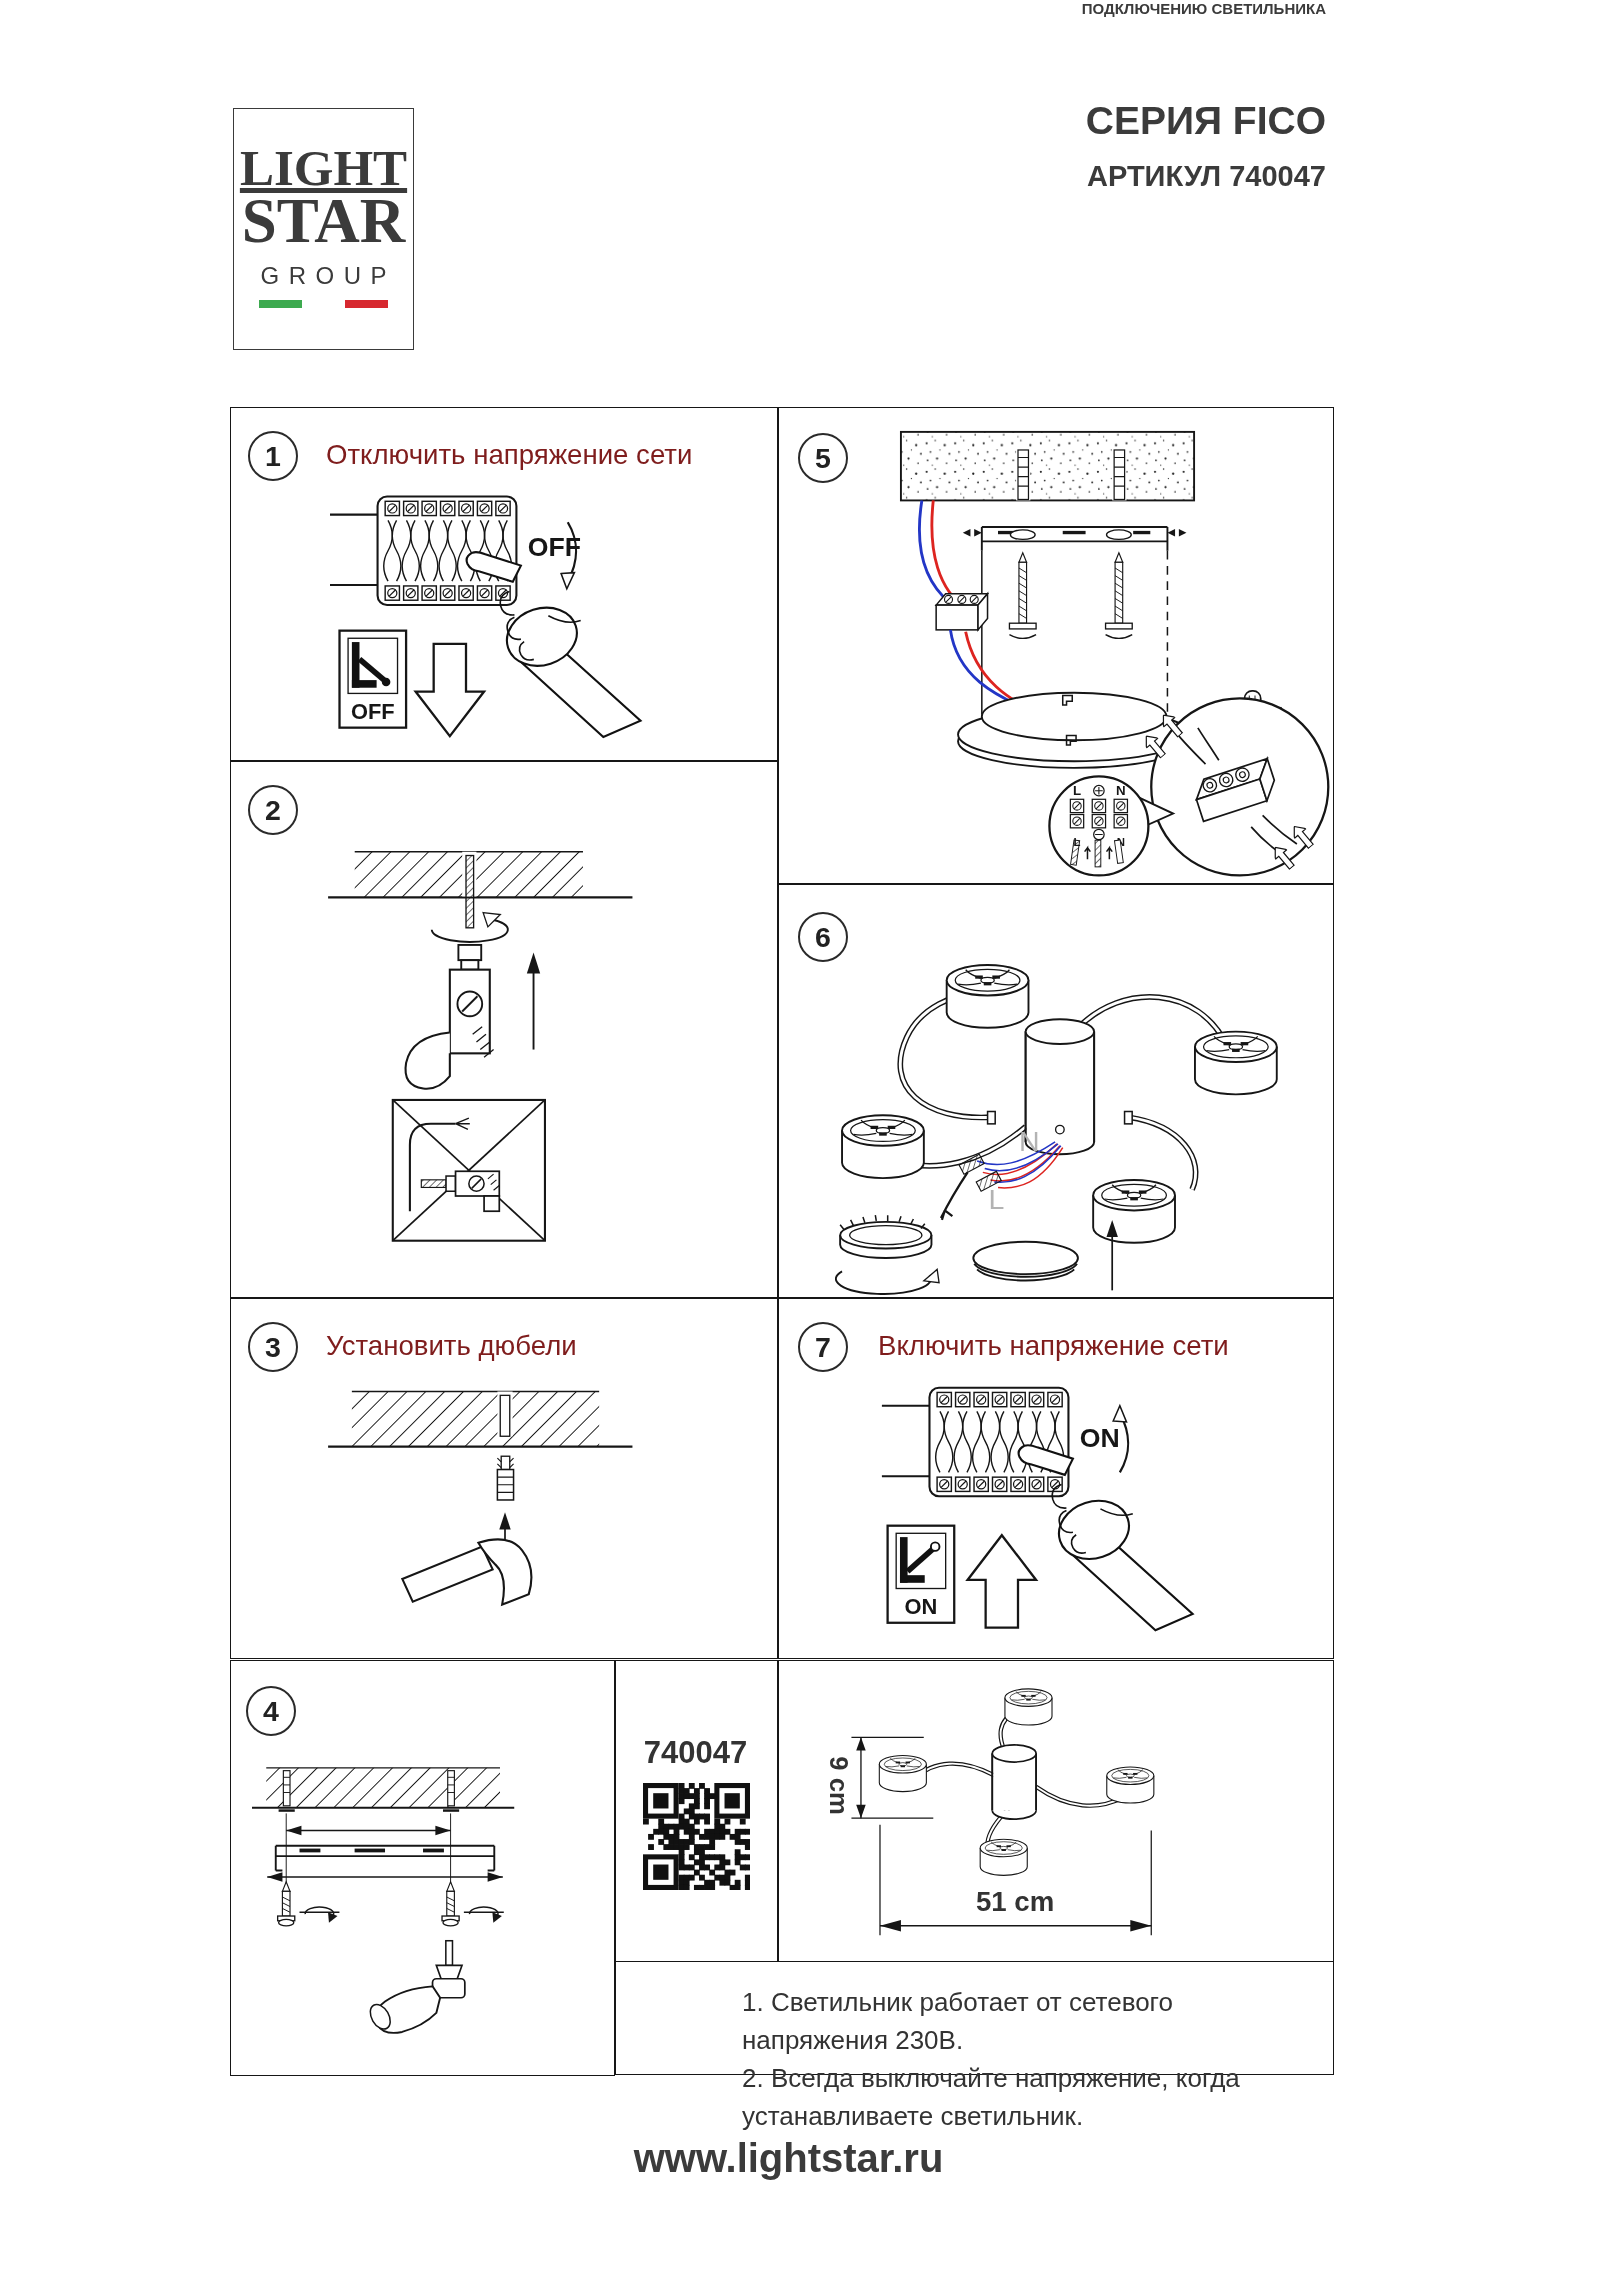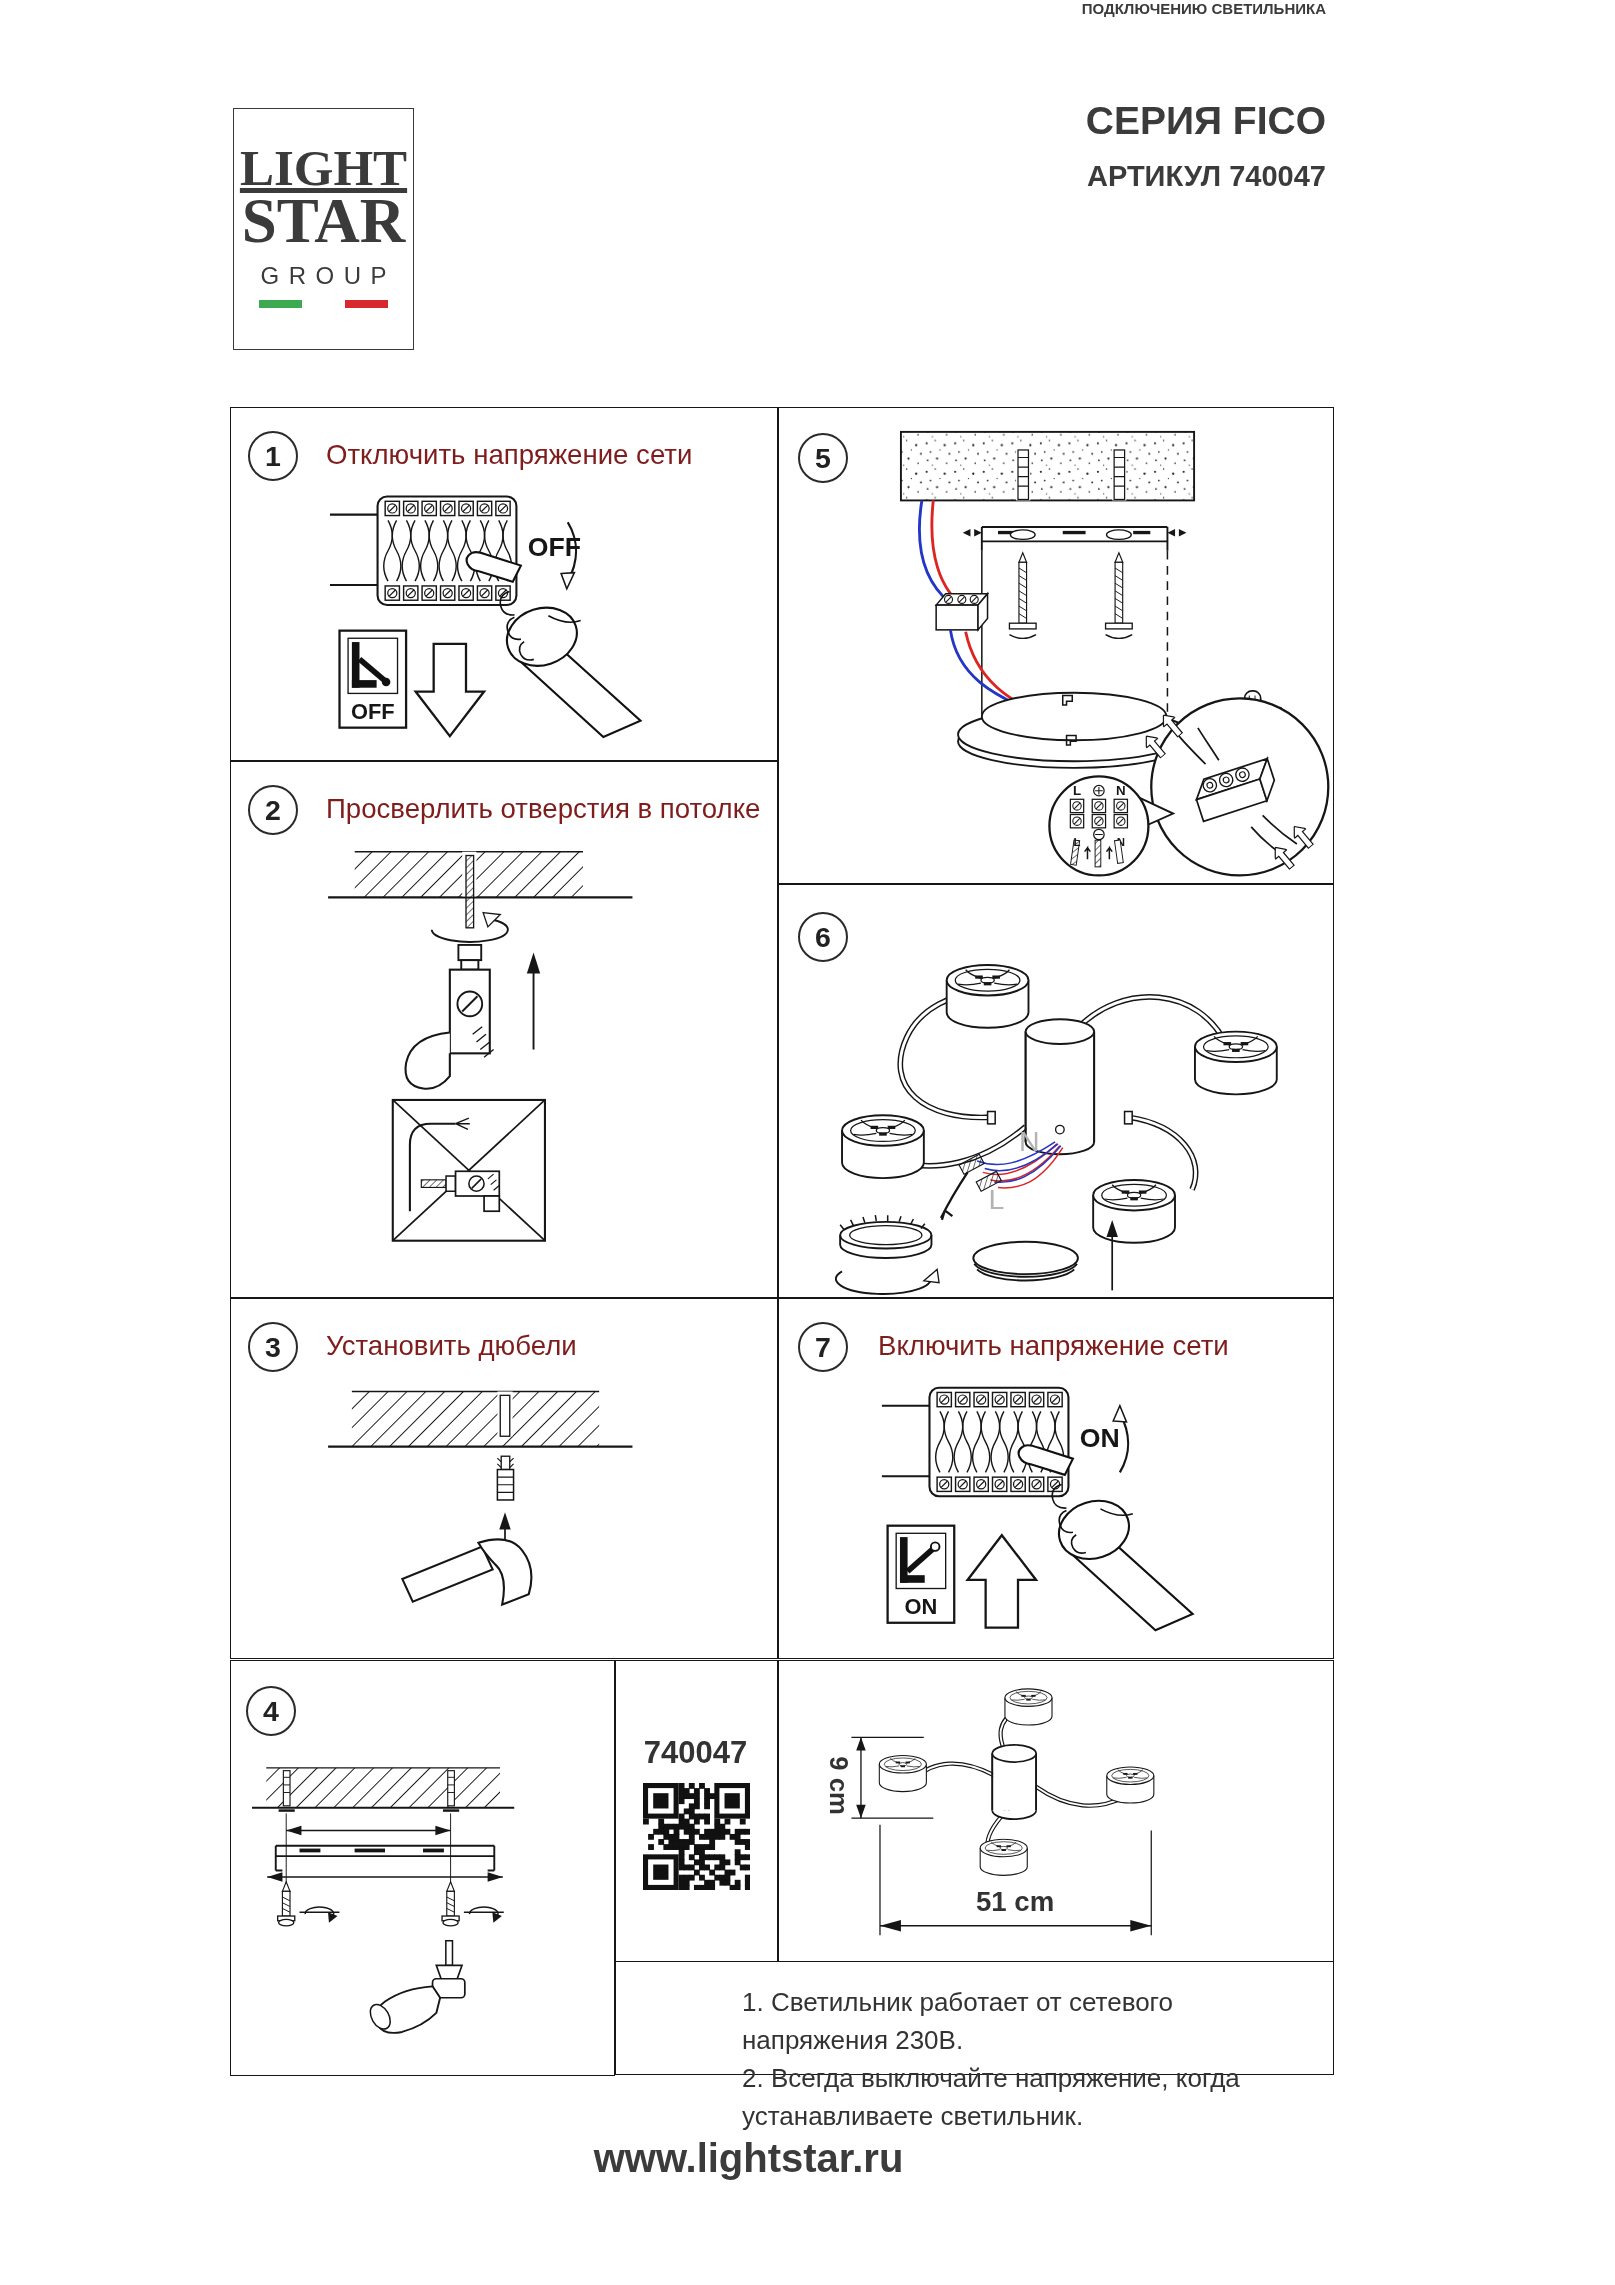--- a/index.html
+++ b/index.html
@@ -25,21 +25,21 @@
   #grid{left:230px;top:407px;width:1104px;height:1668px;}
   .cell{position:absolute;border:1.9px solid #161616;background:#fff;box-sizing:border-box;}
   .numcircle{position:absolute;width:46px;height:46px;border:2.9px solid #2a2a2a;border-radius:50%;
              display:flex;align-items:center;justify-content:center;
              font-size:28.5px;font-weight:bold;color:#222;}
   .steplabel{position:absolute;font-size:27.6px;font-weight:normal;color:#7f1d1d;white-space:nowrap;margin-left:15px;}
   .art{position:absolute;left:1.9px;top:1.9px;}
   
   #notes-text{padding:21px 9.5px 0 126px;font-size:26px;color:#333;line-height:38px;}
   #footer{top:2136px;left:0;width:1497px;text-align:center;font-size:40px;
-          font-weight:bold;color:#3b3b3b;}
+          font-weight:bold;color:#3b3b3b;padding-left:40px;}
   svg text{font-family:"Liberation Sans",sans-serif;}
 </style>
 </head>
 <body>
 
 <svg width="0" height="0" style="position:absolute" aria-hidden="true">
   <defs>
     <pattern id="hatch" width="14" height="14" patternUnits="userSpaceOnUse" patternTransform="rotate(45)">
       <line x1="0" y1="0" x2="0" y2="14" stroke="#161616" stroke-width="2"></line>
     </pattern>
@@ -180,21 +180,20 @@
           <rect x="13" y="52" width="26" height="8" fill="#111"></rect>
           <line x1="21" y1="30" x2="47" y2="52" stroke="#111" stroke-width="6"></line>
           <circle cx="49" cy="54" r="4.5" fill="#111"></circle>
           <text x="35" y="93" font-size="23" font-weight="bold" fill="#161616" text-anchor="middle">OFF</text>
         </g>
       </svg>
     </div>
 
     <div class="cell" style="left:0;top:354px;width:548px;height:537px">
       <div class="numcircle" style="left:17px;top:23px">2</div>
-      <div class="steplabel" style="left:80px;top:31px">Просверлить отверстия в потолке</div>
       <svg class="art" width="544" height="534" viewBox="0 0 572 561">
         <rect x="128" y="92" width="240" height="48" fill="url(#hatch)"></rect>
         <line x1="128" y1="92" x2="368" y2="92" stroke="#161616" stroke-width="1.6"></line>
         <line x1="100" y1="140" x2="420" y2="140" stroke="#161616" stroke-width="2.4"></line>
         <rect x="241" y="92" width="15" height="47" fill="#fff"></rect>
         <rect x="245" y="96" width="8" height="76" fill="url(#wirehatch)" stroke="#161616" stroke-width="1.4"></rect>
         <path d="M209,174 a40,13 0 1 0 62,-11" fill="none" stroke="#161616" stroke-width="2"></path>
         <polygon points="263,156 281,158 268,171" fill="#fff" stroke="#161616" stroke-width="1.4"></polygon>
         <rect x="237" y="190" width="24" height="16" fill="#fff" stroke="#161616" stroke-width="2"></rect>
         <rect x="240" y="206" width="18" height="10" fill="#fff" stroke="#161616" stroke-width="2"></rect>

